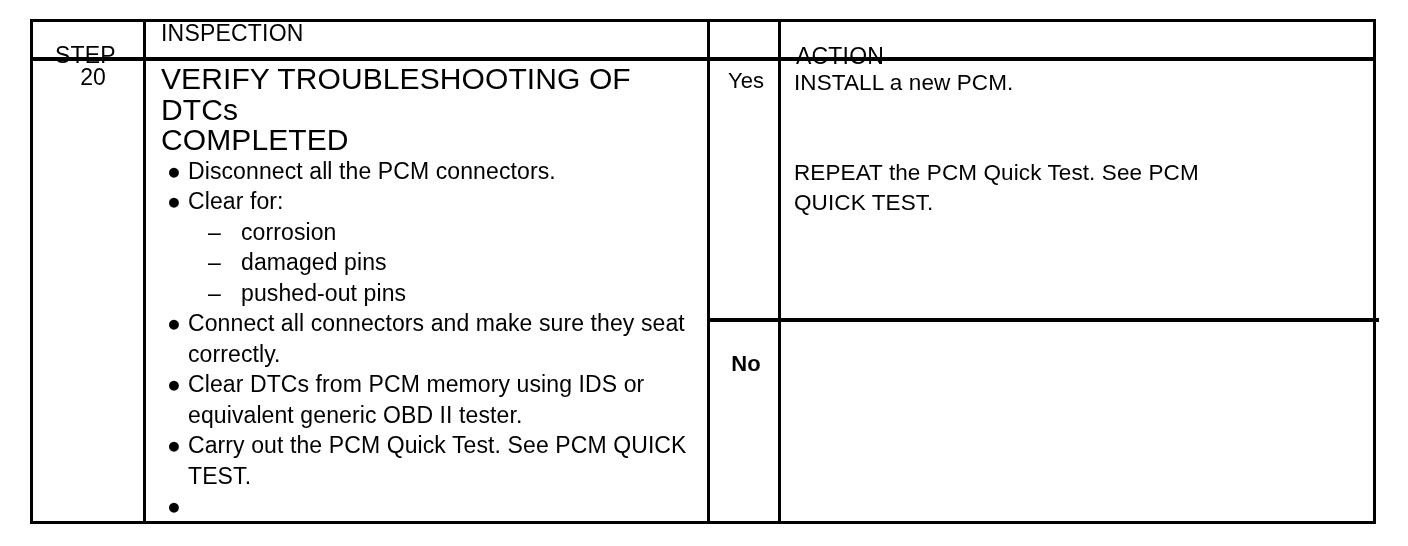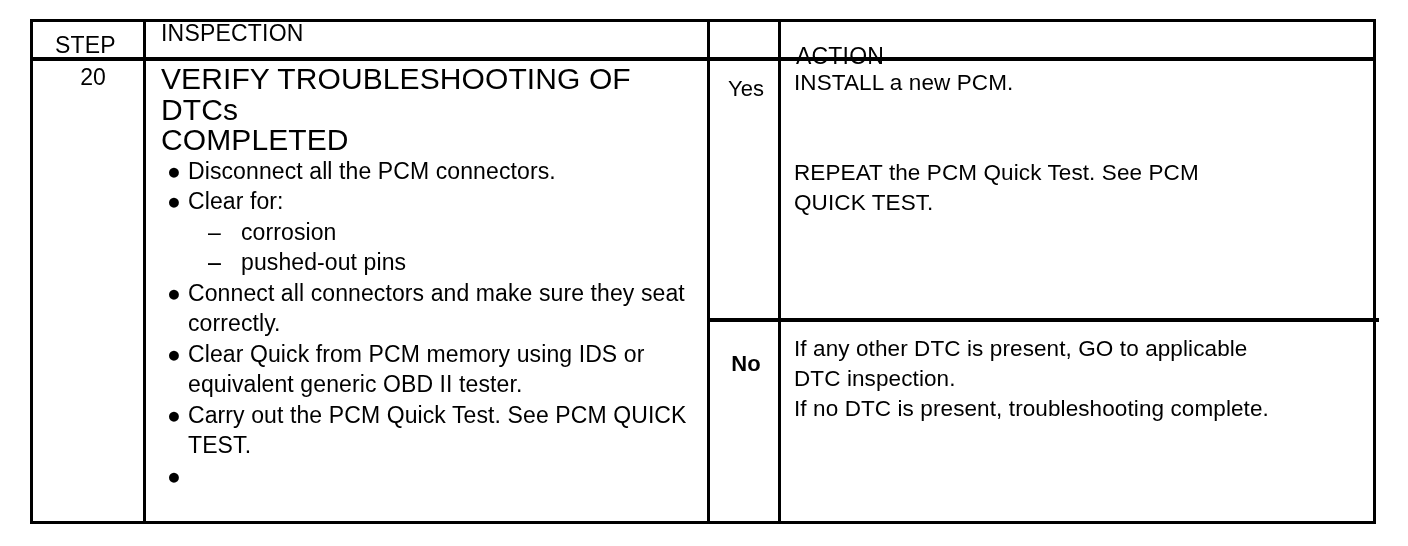--- a/index.html
+++ b/index.html
@@ -83,21 +83,21 @@
   }
 
   
   .hdr {
     position: absolute;
     font-size: 23px;
     line-height: 23px;
     letter-spacing: 0.2px;
     white-space: nowrap;
   }
-  .hdr-step   { left: 22px;  top: 12px; }
+  .hdr-step   { left: 22px;  top: 22px; }
   .hdr-insp   { left: 128px; top: 0; text-align: right; }
   .hdr-action { left: 763px; top: 6px; margin-top: 17px; }
 
   
   .step-num {
     position: absolute;
     left: 28px;
     top: 44px;
     width: 64px;
     text-align: center;
@@ -162,21 +162,21 @@
 
   
   .yn-label {
     position: absolute;
     left: 682px;
     width: 62px;
     text-align: center;
     font-size: 22px;
     line-height: 22px;
   }
-  .yn-yes { top: 56px; }
+  .yn-yes { top: 48px; }
   .yn-no  { top: 331px; font-weight: bold; }
 
   
   .act {
     position: absolute;
     left: 761px;
     width: 578px;
     font-size: 22.5px;
     line-height: 30px;
     letter-spacing: 0.1px;
@@ -220,53 +220,51 @@
           <span>Clear for:</span>
         </li>
 
         <ul class="dlist">
           <li class="ditem">
             <span class="dash">–</span>
             <span>corrosion</span>
           </li>
           <li class="ditem">
             <span class="dash">–</span>
+            <span>damaged pins</span>
           </li>
           <li class="ditem">
             <span class="dash">–</span>
             <span>pushed-out pins</span>
           </li>
         </ul>
 
         <li class="bitem">
           <span class="bullet">●</span>
           <span>Connect all connectors and make sure they seat correctly.</span>
         </li>
 
         <li class="bitem">
           <span class="bullet">●</span>
-          <span>Clear Quick from PCM memory using IDS or equivalent generic OBD II tester.</span>
+          <span>Clear DTCs from PCM memory using IDS or equivalent generic OBD II tester.</span>
         </li>
 
         <li class="bitem">
           <span class="bullet">●</span>
           <span>Carry out the PCM Quick Test. See PCM QUICK TEST.</span>
         </li>
 
         <li class="bitem bold">
           <span class="bullet">●</span>
         </li>
 
       </ul>
     </div>
 
     <div class="yn-label yn-yes">Yes</div>
     <div class="yn-label yn-no">No</div>
 
     <div class="act act-repeat">REPEAT the PCM Quick Test. See PCM
 QUICK TEST.</div>
     <div class="act act-install">INSTALL a new PCM.</div>
-    <div class="act act-no">If any other DTC is present, GO to applicable
-DTC inspection.
-If no DTC is present, troubleshooting complete.</div>
 
   </div>
 </div>
 
 </body></html>

